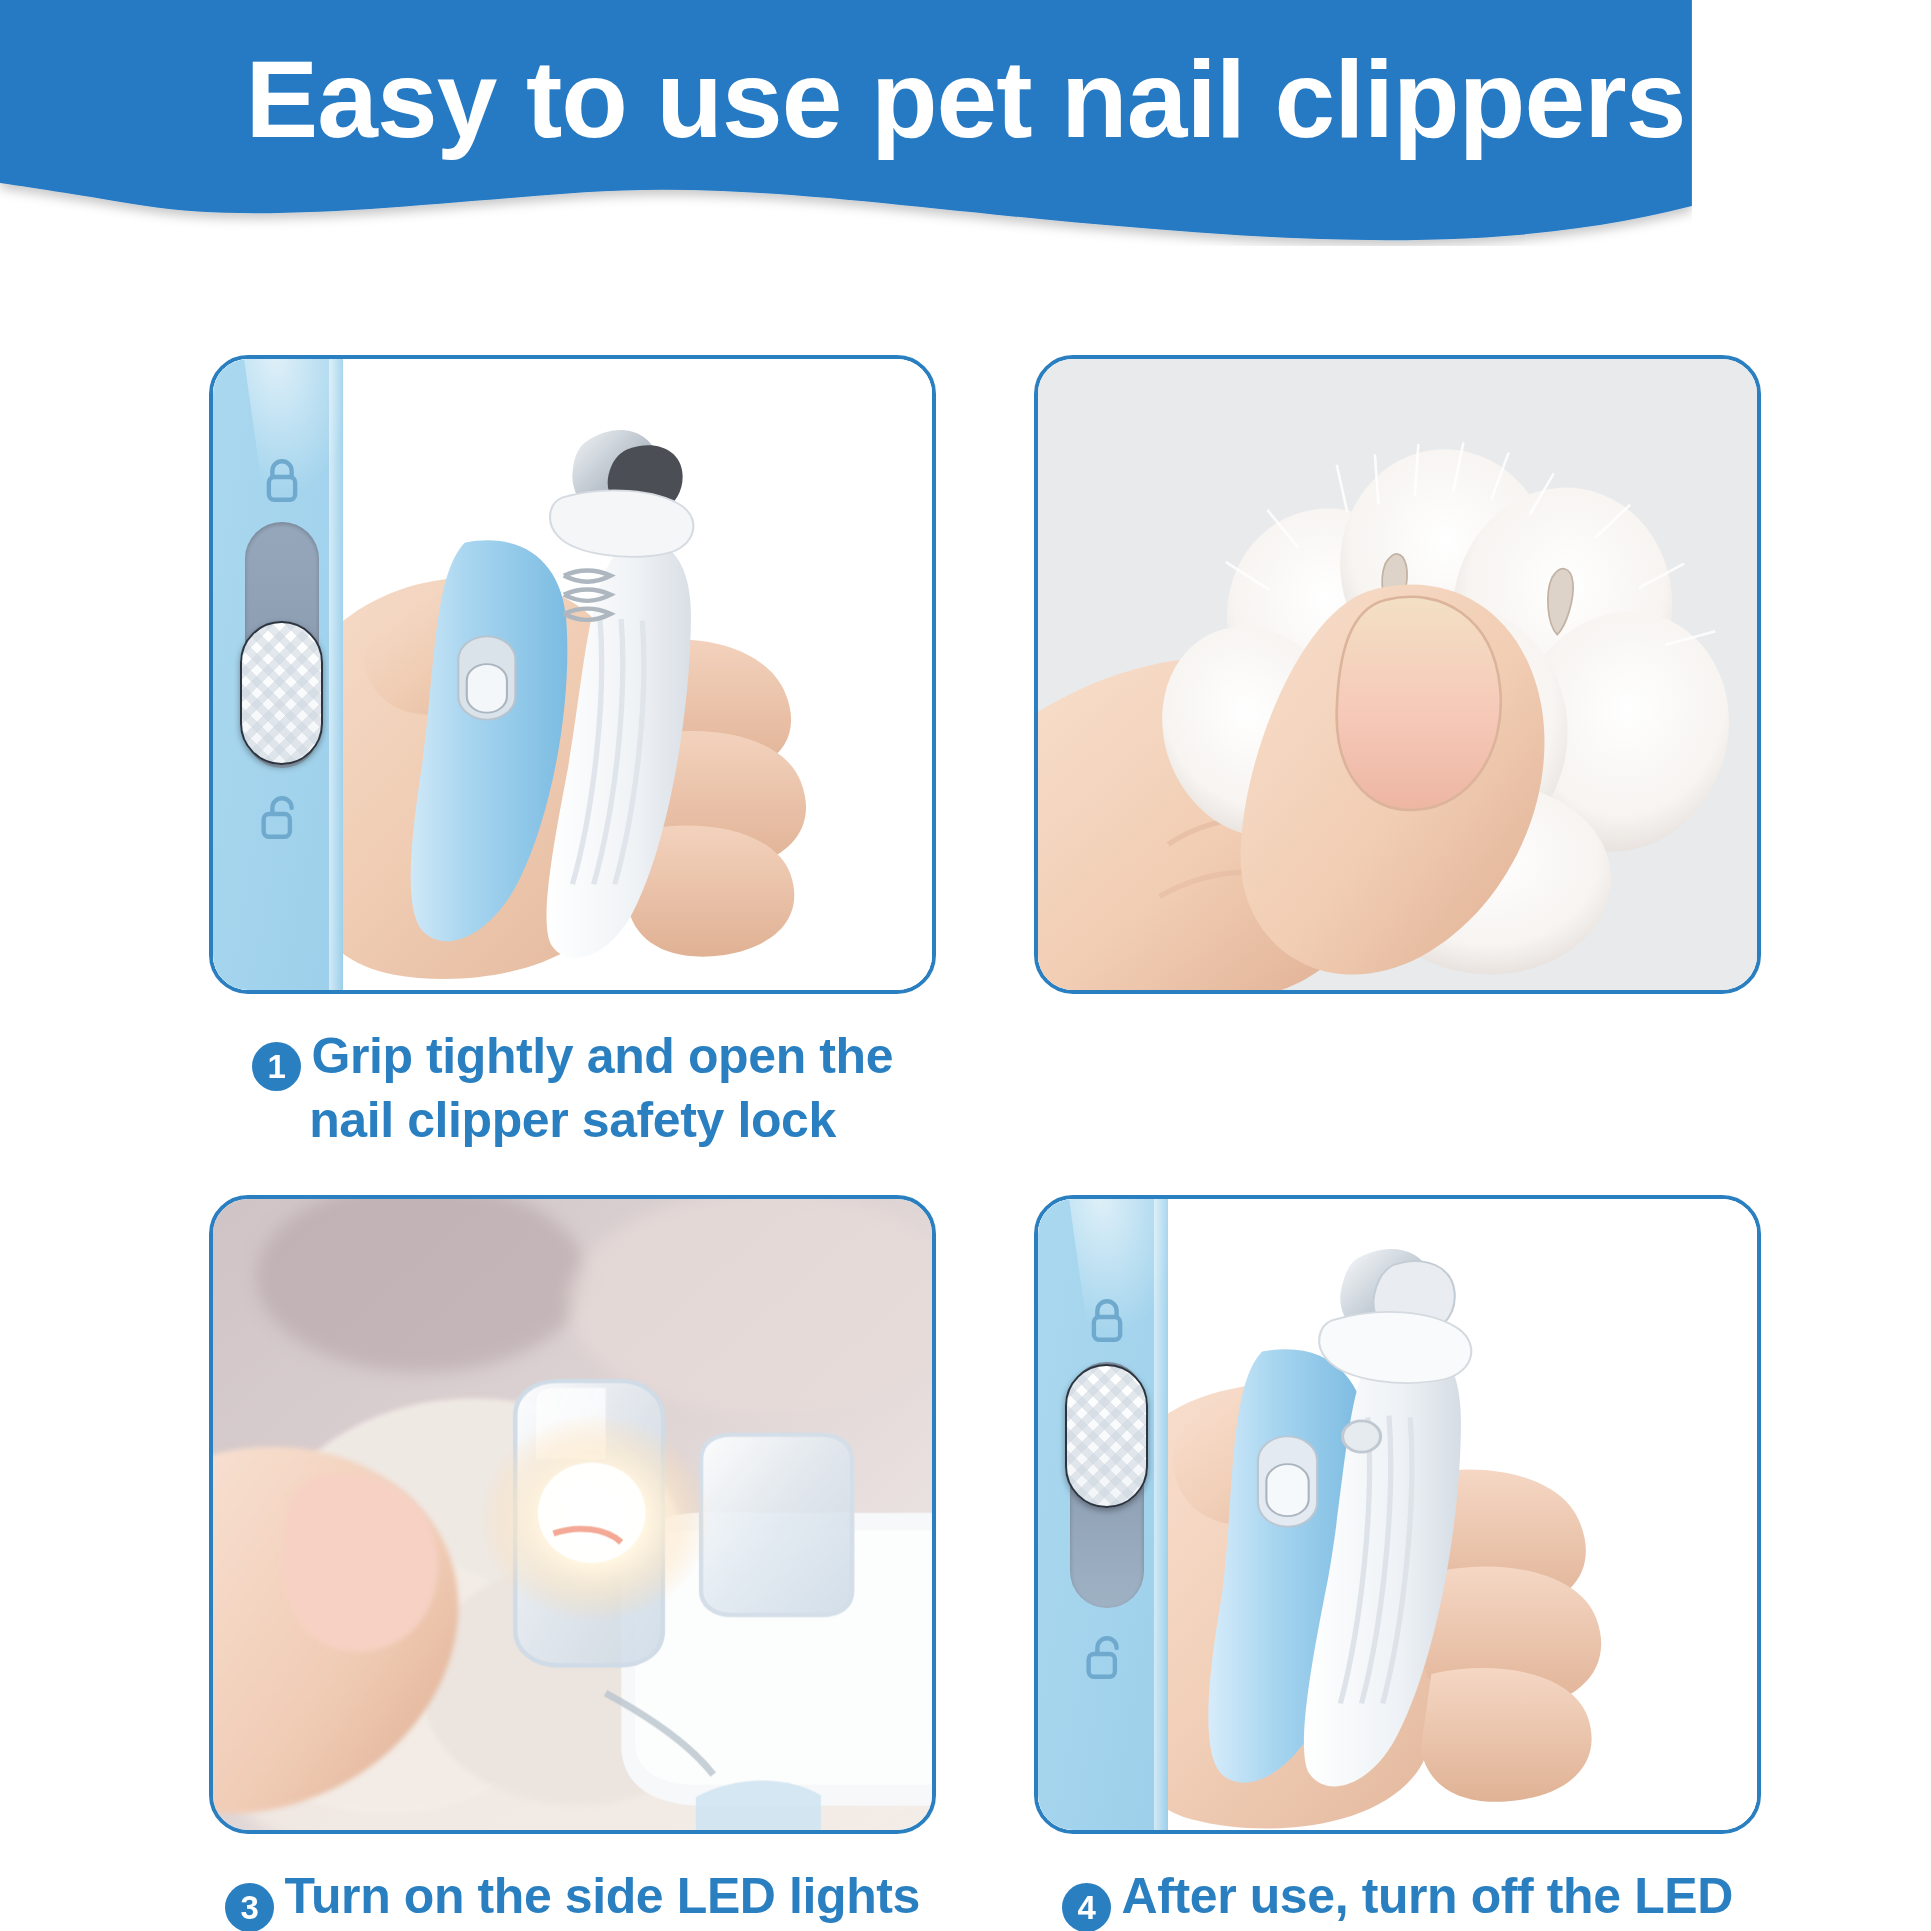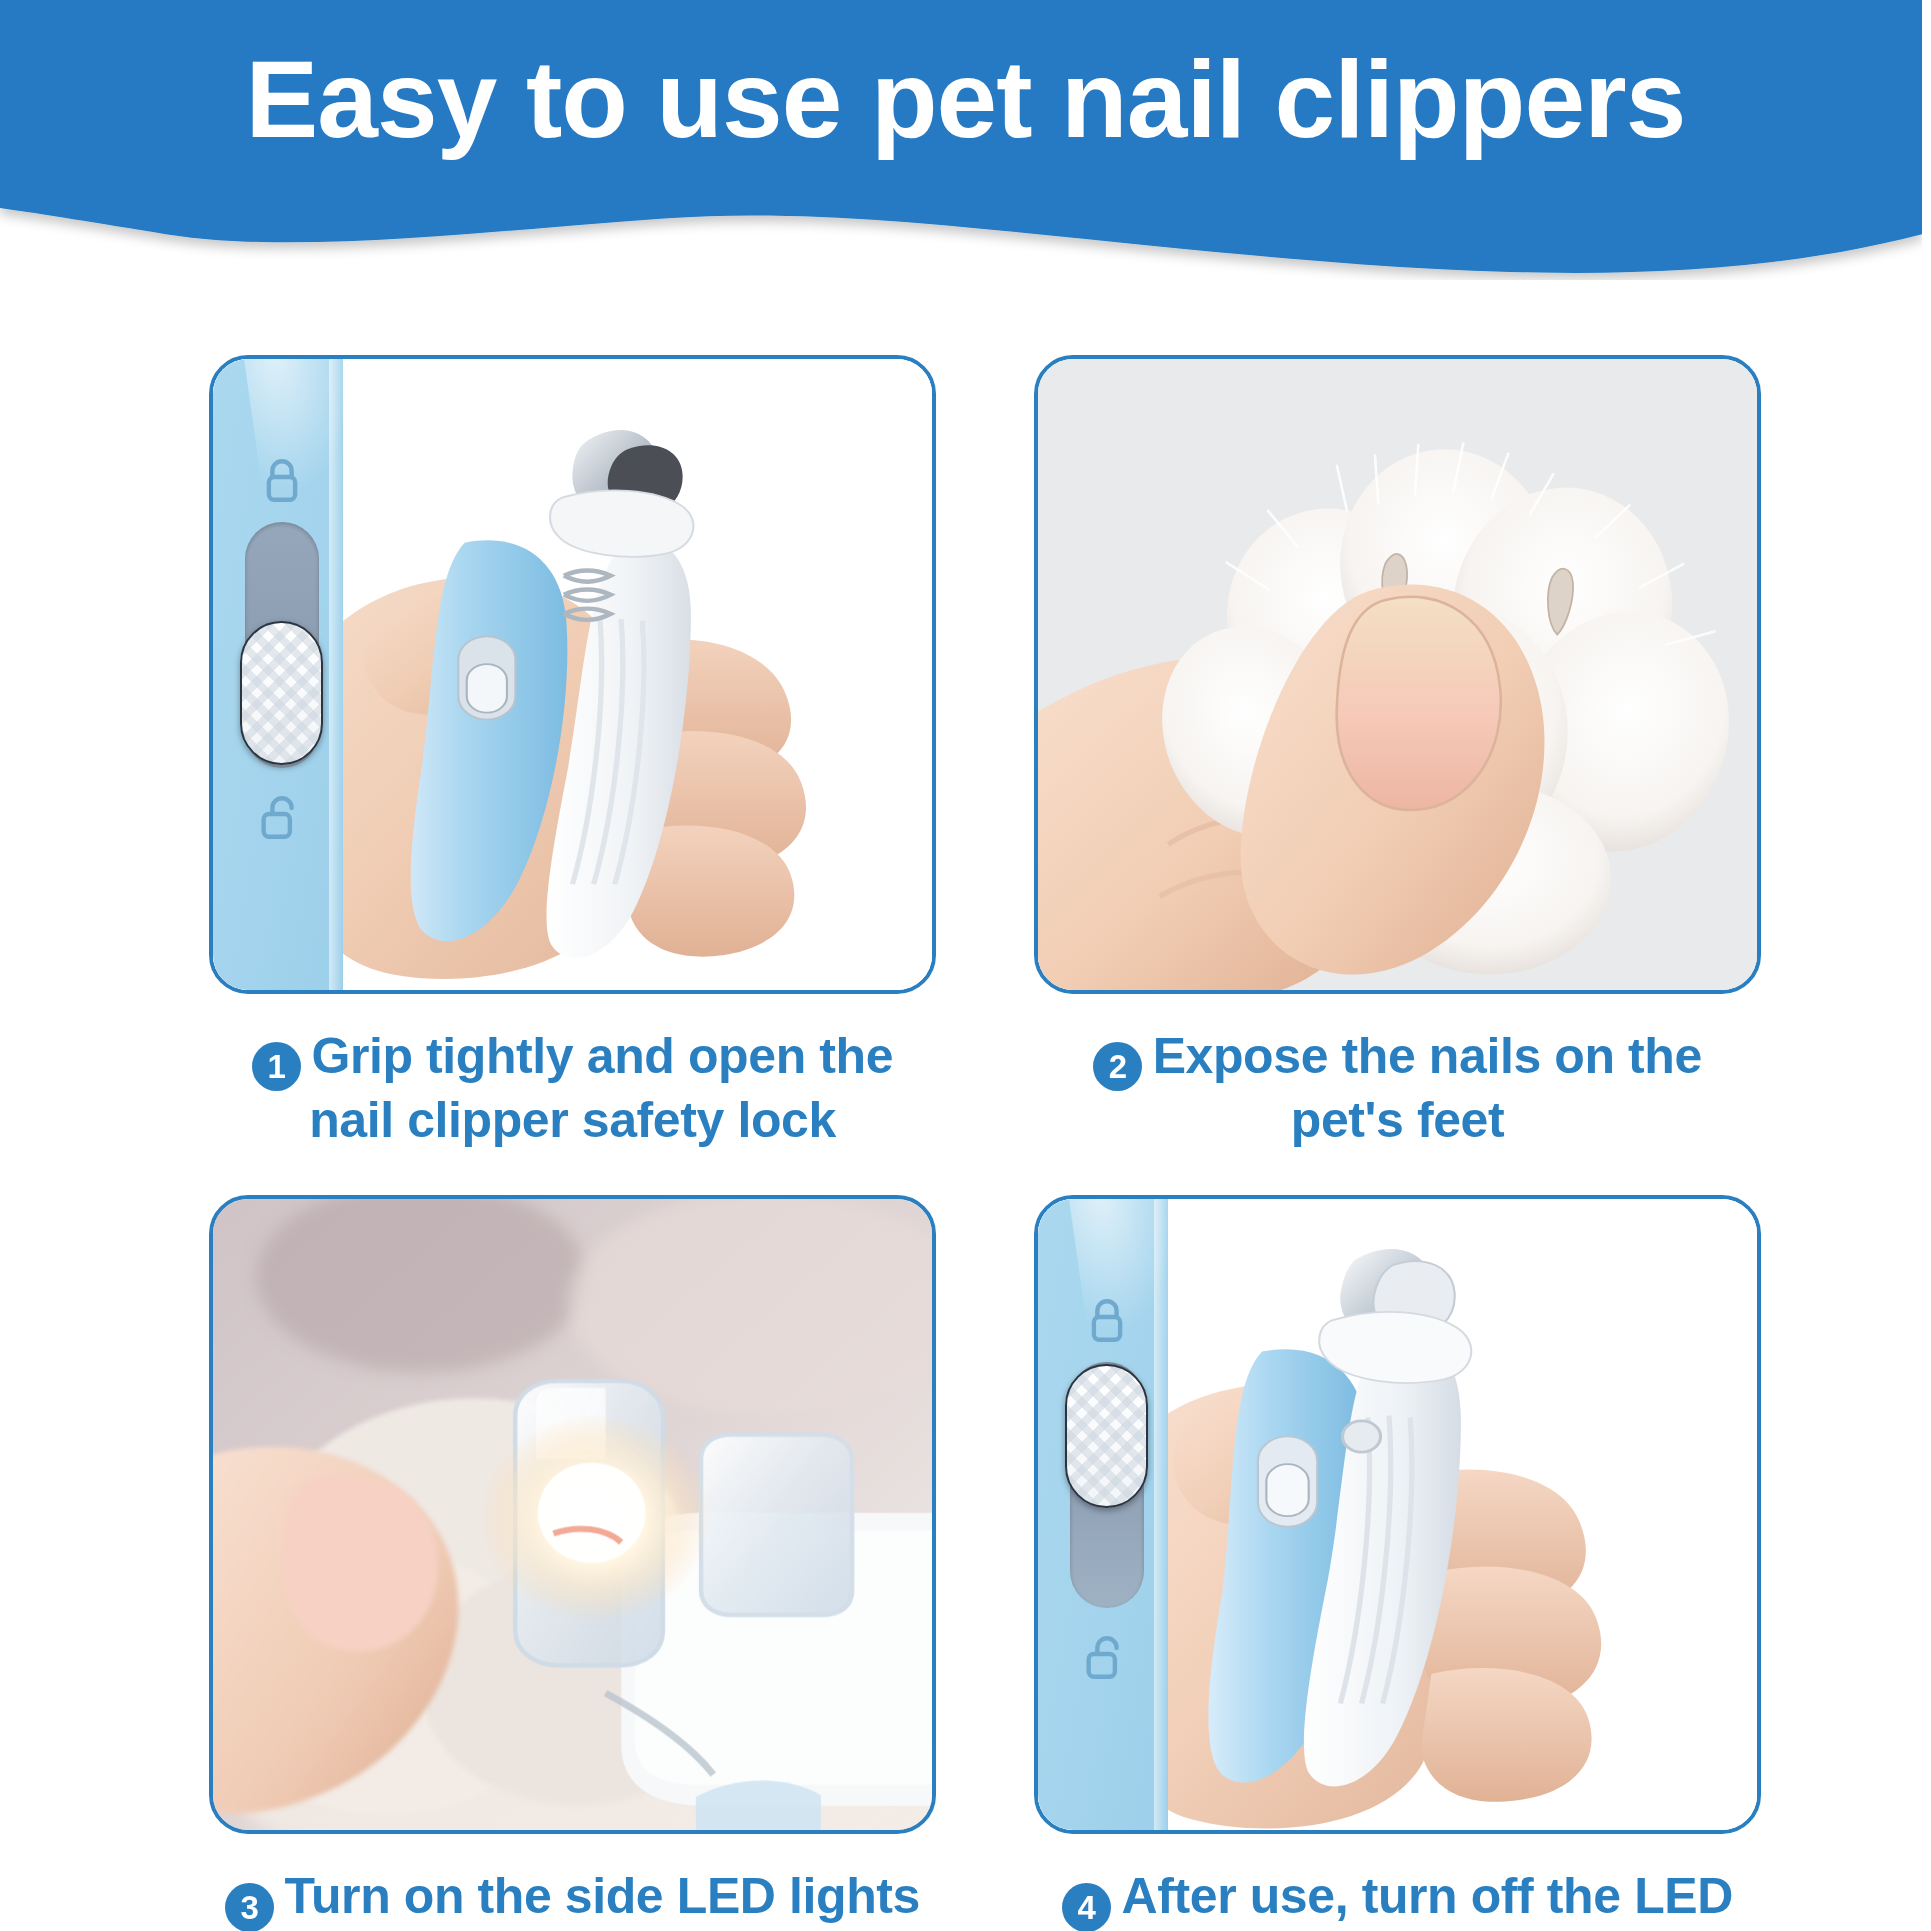--- a/index.html
+++ b/index.html
@@ -6,21 +6,21 @@
   body{
     width:1931px;height:1931px;
     background:#ffffff;
     font-family:"Liberation Sans","DejaVu Sans",sans-serif;
     overflow:hidden;
     position:relative;
   }
 
   
   .header{
-    position:absolute;left:0;top:0;width:1922px;height:281px;
+    position:absolute;left:0;top:0;width:1692px;height:281px;
     overflow:hidden;
   }
   .header-bg{position:absolute;inset:0;}
   .header-title{
     position:absolute;left:0;top:42px;width:1931px;
     text-align:center;
     color:#ffffff;
     font-size:109px;
     font-weight:700;
     letter-spacing:-0.9px;
@@ -305,23 +305,20 @@
                      C398,288 392,256 400,236 Z" fill="#ded3c8" stroke="#c3b3a4" stroke-width="2"></path>
             <path d="M592,252 C602,236 614,240 616,258 C618,278 608,308 598,318
                      C586,306 584,270 592,252 Z" fill="#ded3c8" stroke="#c3b3a4" stroke-width="2"></path>
 
             <path d="M380,268 C470,240 560,288 580,402 C598,510 540,636 440,690
                      C352,736 262,700 238,614 C214,526 286,300 380,268 Z" fill="url(#skin2)"></path>
             <path d="M400,278 C466,262 524,300 532,378 C540,452 498,516 436,520
                      C378,524 342,476 344,406 C346,338 360,288 400,278 Z" fill="url(#nailg)" stroke="#dcb49b" stroke-width="3"></path>
           </svg>
         </div>
-      </div>
-      <div class="caption">
-        <span class="badge">2</span><span>Expose the nails on the pet's feet</span>
       </div>
     </div>
 
   </div>
 
   <div class="row-gap"></div>
 
   <div class="row">
 
     <div class="cell">

